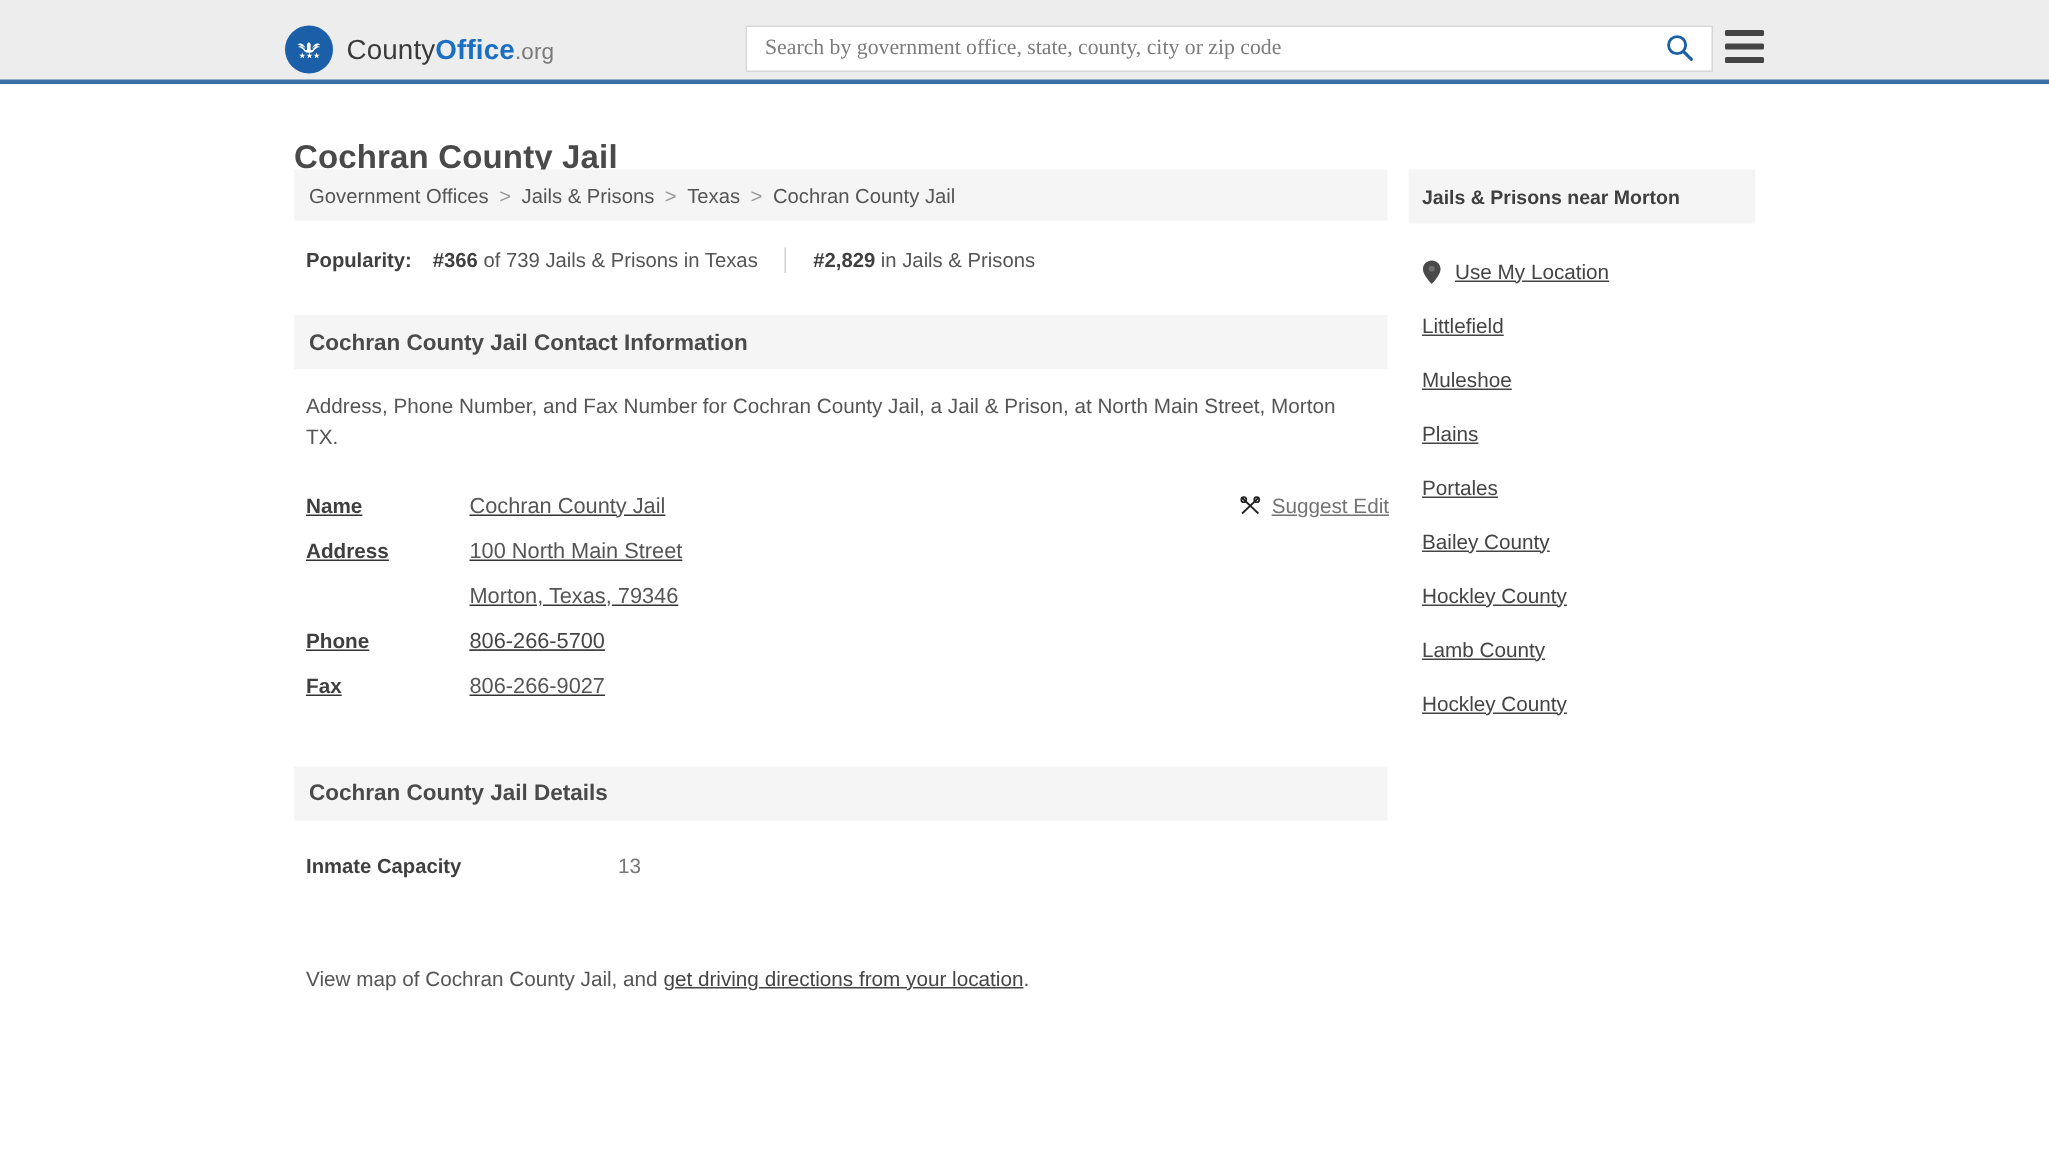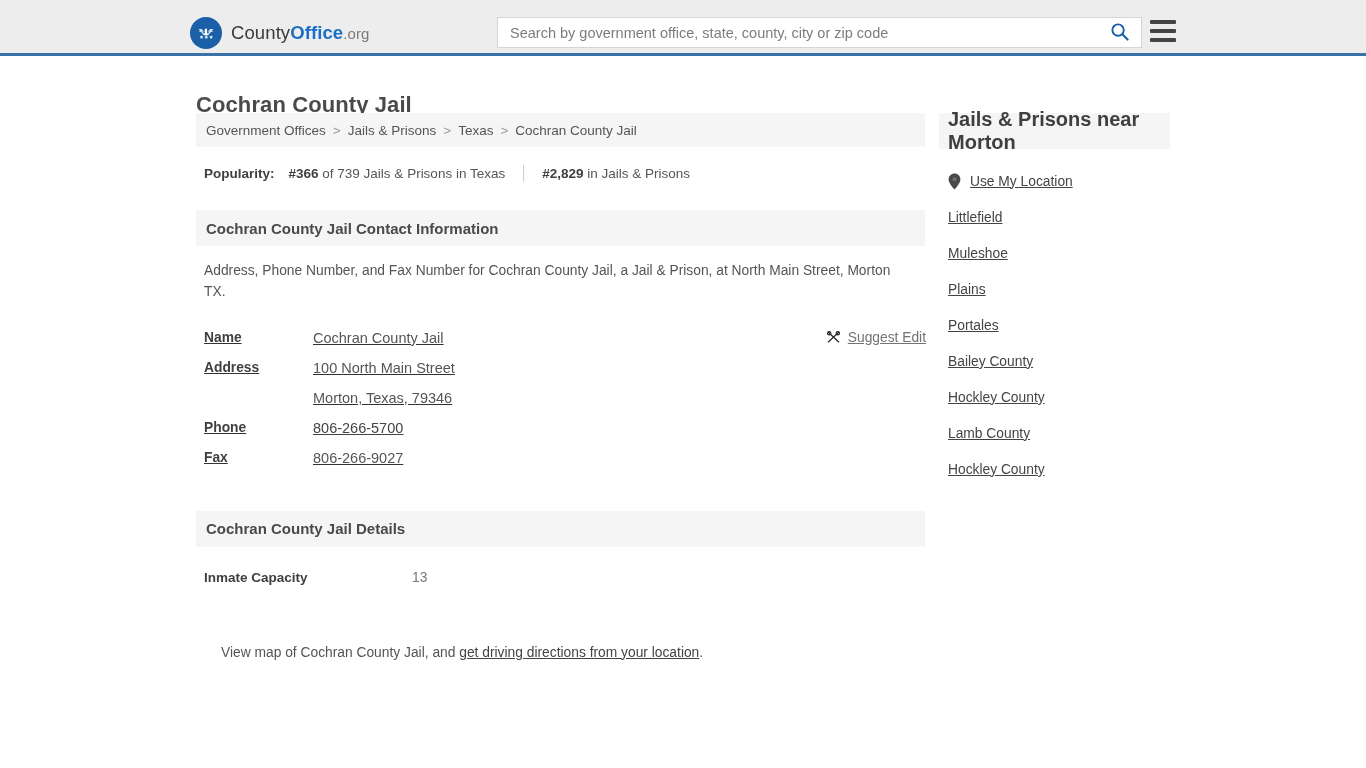--- a/index.html
+++ b/index.html
@@ -51,21 +51,21 @@
     background: #ffffff;
     border: 1px solid #d5d5d5;
     display: flex; align-items: center;
   }
   .search-input {
     flex: 1 1 auto;
     height: 100%;
     border: 0; outline: 0;
     background: transparent;
     padding: 0 12px;
-    font-family: Liberation Sans, sans-serif;
+    font-family: Liberation Serif, serif;
     font-size: 14.5px;
     color: #555;
   }
   .search-input::placeholder { color: #7c7c7c; }
   .search-btn {
     width: 44px; height: 100%;
     border: 0; background: transparent;
     display: flex; align-items: center; justify-content: center;
     cursor: pointer; padding: 0;
   }
@@ -186,34 +186,33 @@
     width: 208px; flex: 0 0 208px;
     font-size: 13.5px; font-weight: bold; color: #3f3f3f;
   }
   .details-value { font-size: 13.8px; color: #777; }
 
   
   .map-desc {
     padding: 14px 8px 0 8px;
     font-size: 13.8px;
     color: #555;
-    margin-left: 17px;
   }
   .map-desc a { color: #444; text-decoration: underline; }
 
   .spacer-lg { height: 38px; }
   .spacer-md { height: 28px; }
 
   
   .aside-head {
     background: #f5f5f5;
     height: 36px;
     display: flex; align-items: center;
     padding: 0 9px;
-    font-size: 20px;
+    font-size: 13px;
     font-weight: bold;
     color: #3f3f3f;
   }
   .aside-list { margin-top: 14px; padding: 0 9px; }
   .aside-item {
     display: flex; align-items: center;
     height: 36px;
   }
   .aside-item a {
     font-size: 13.8px;

